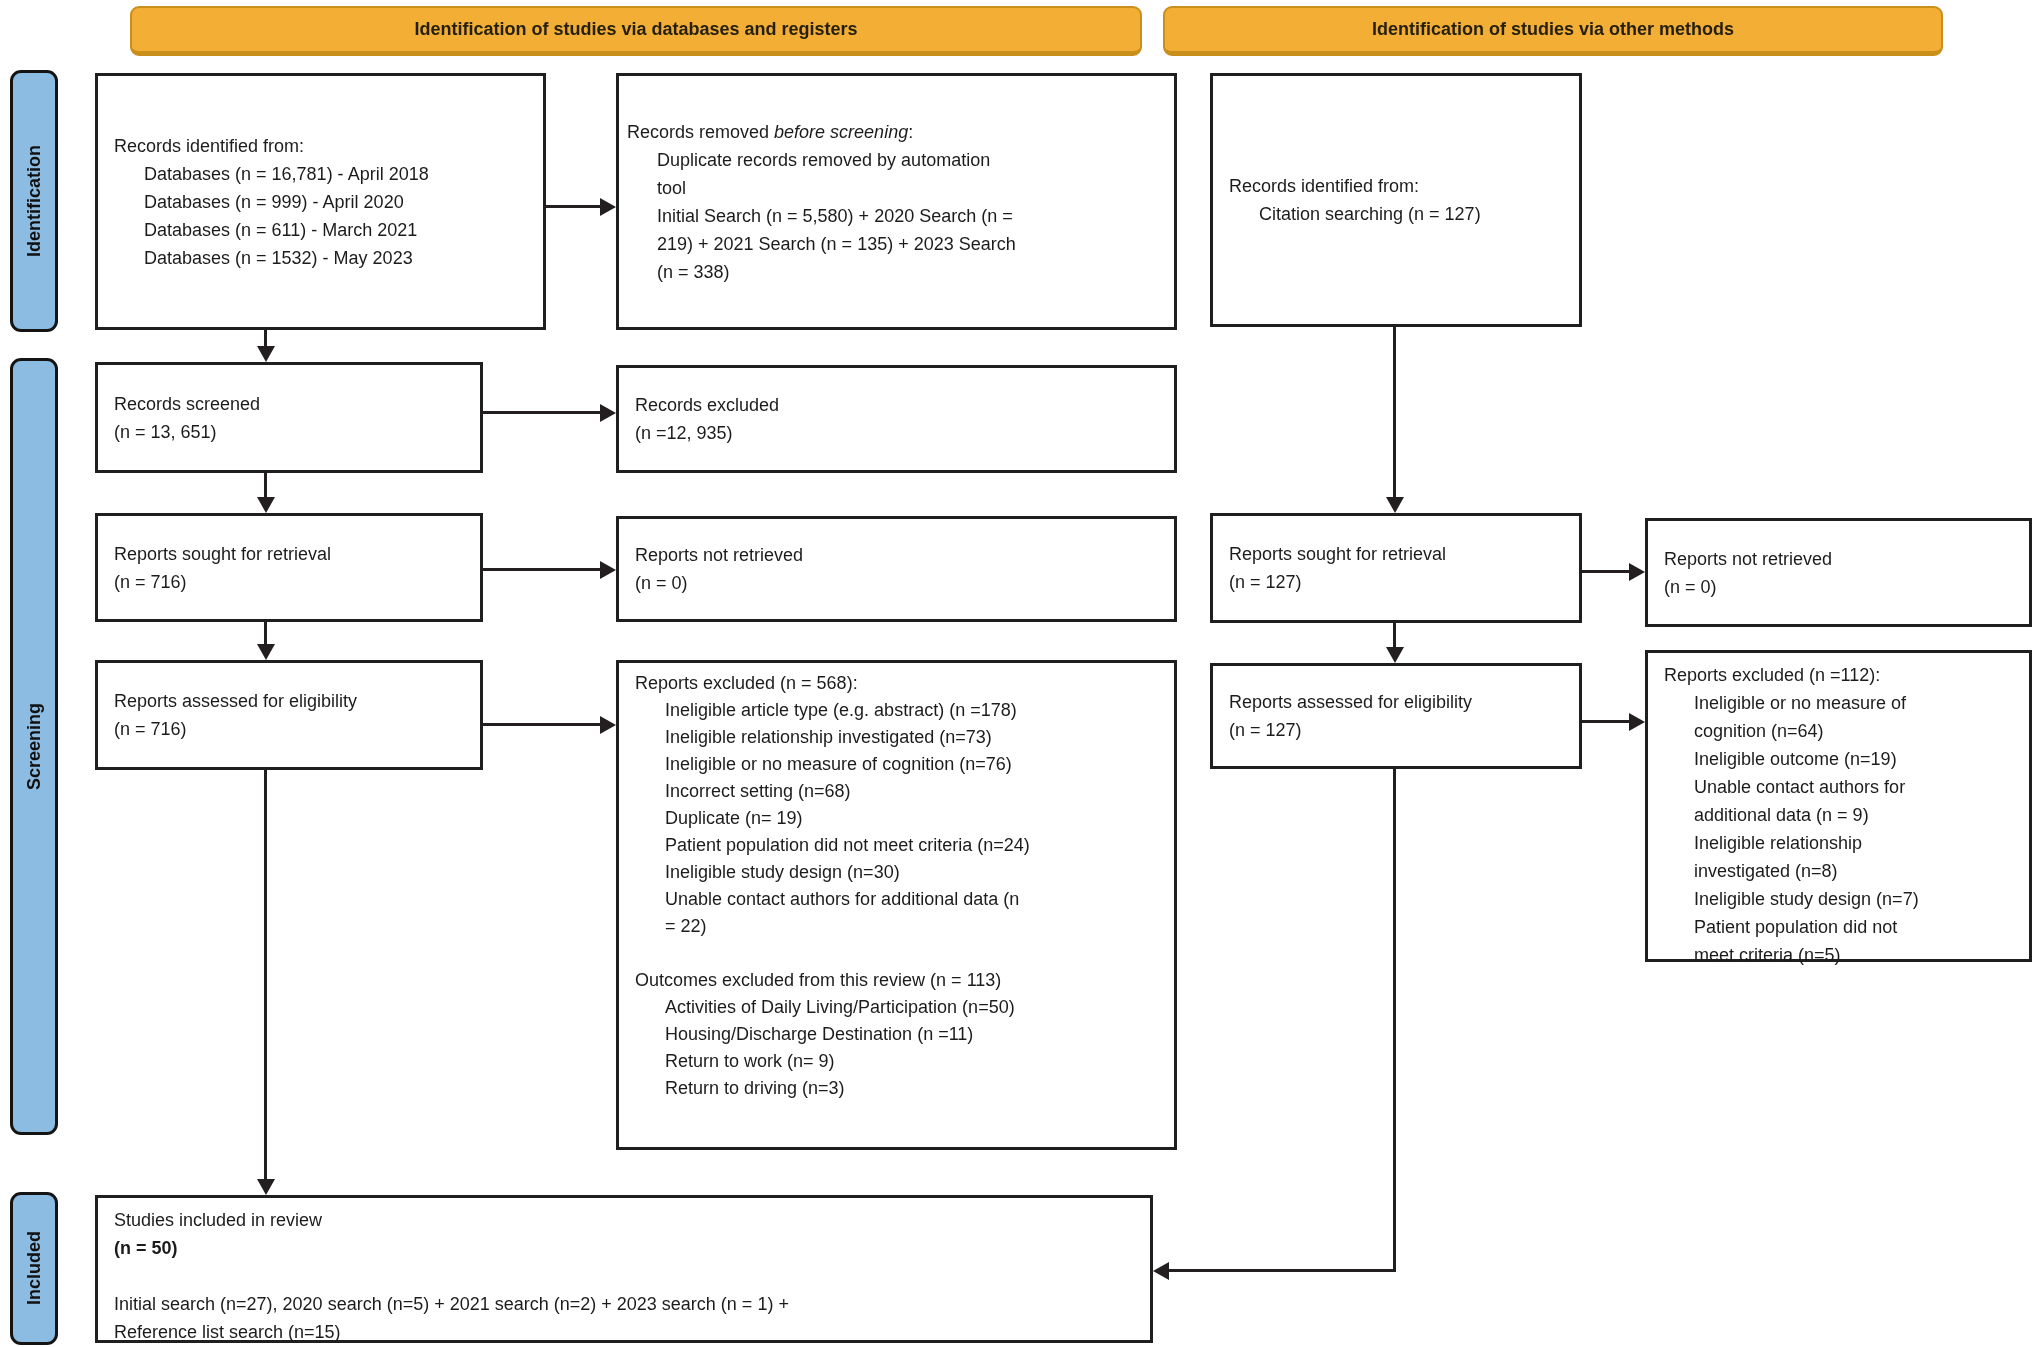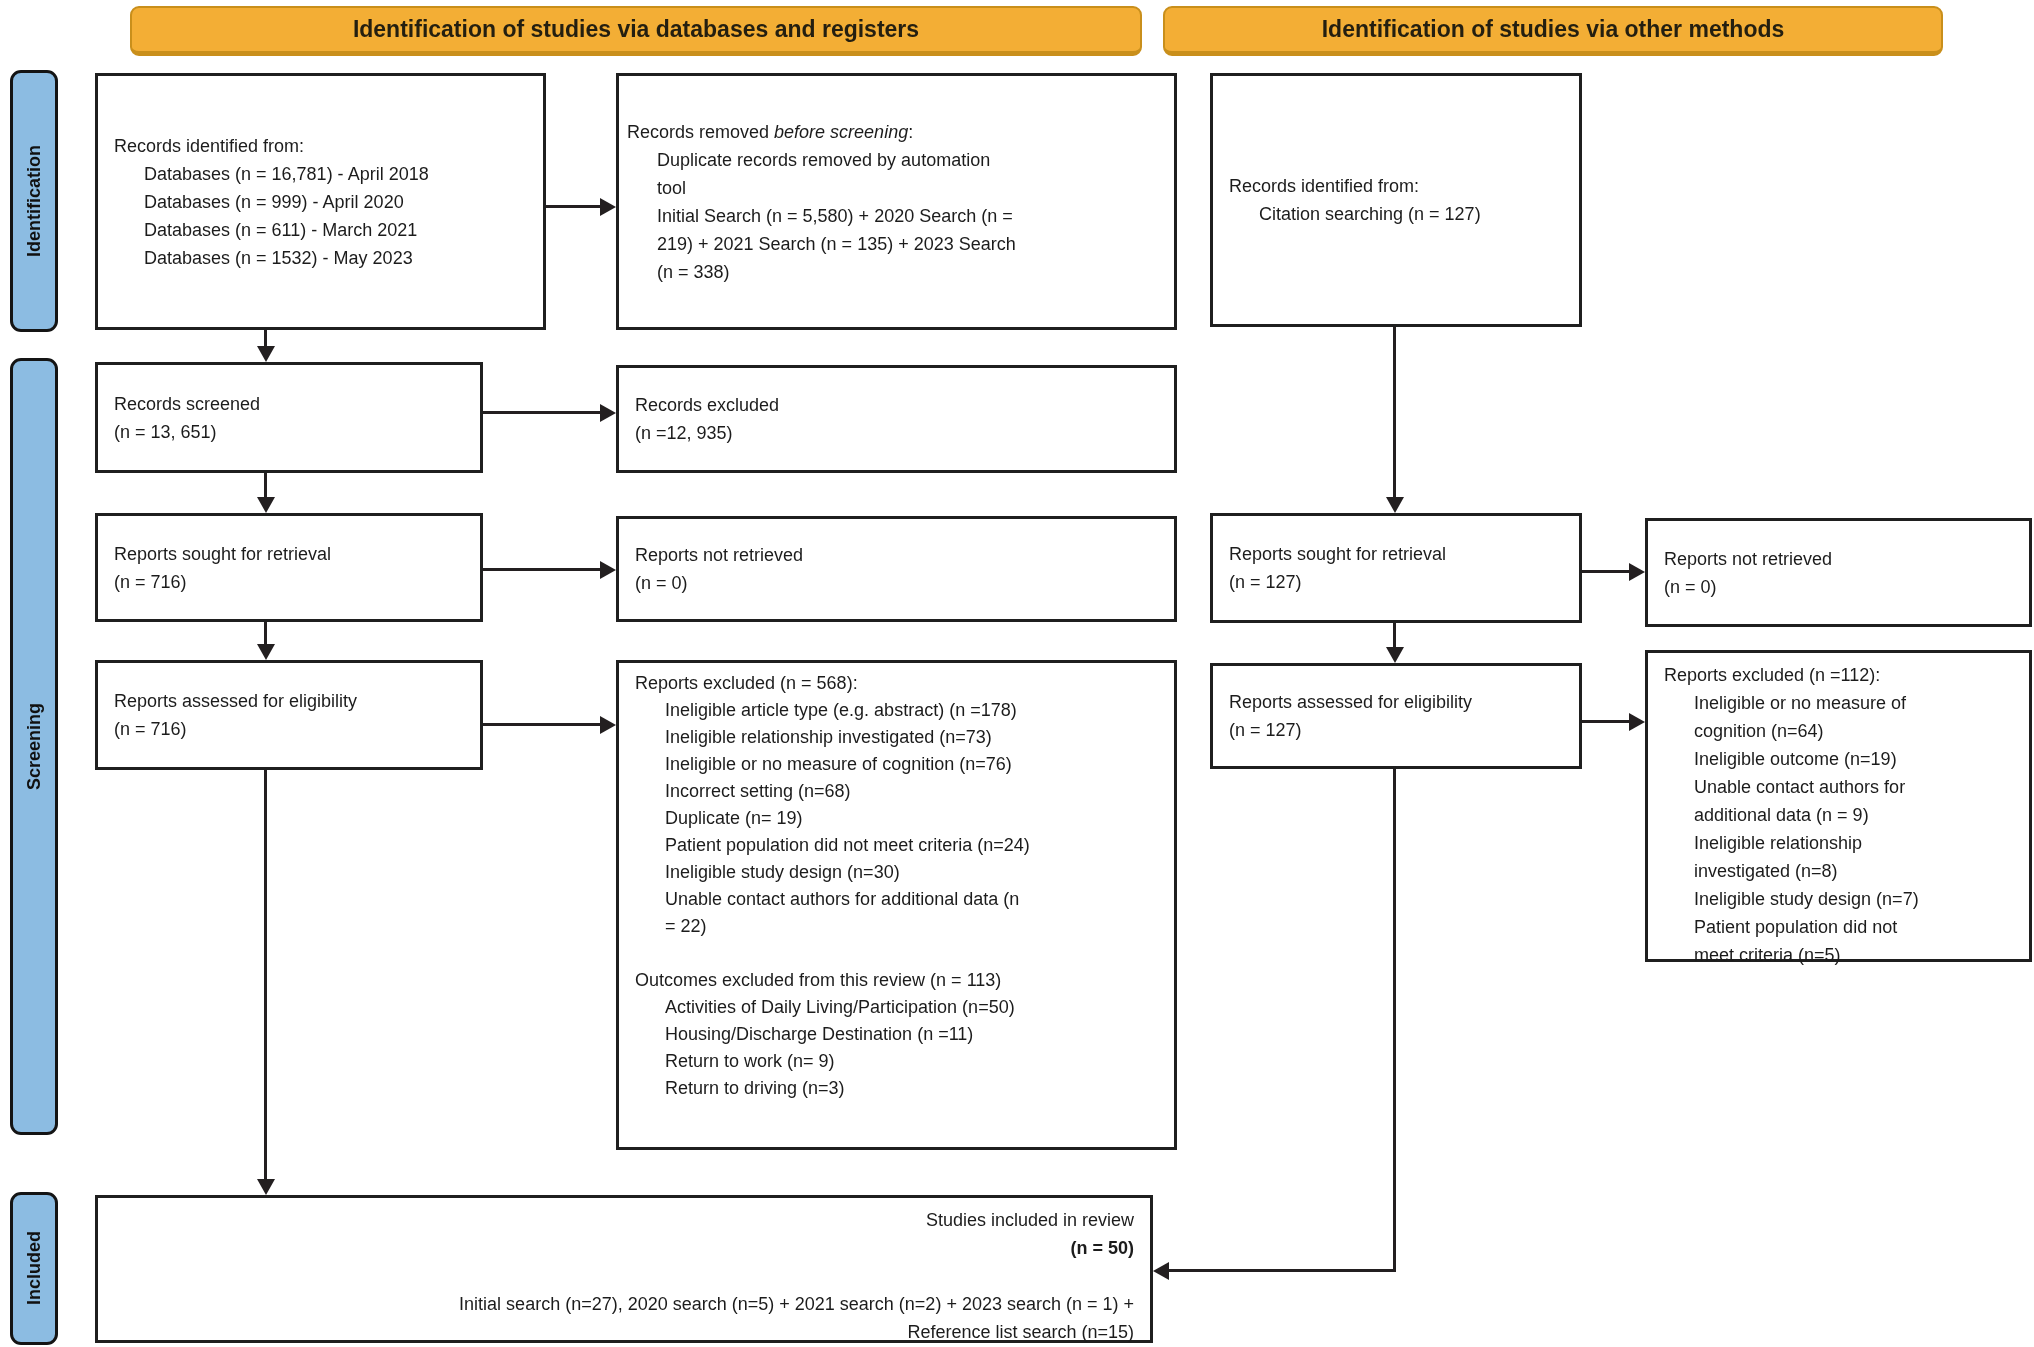--- a/index.html
+++ b/index.html
@@ -19,21 +19,21 @@
     --box-border:#1f1f1f;
     --arrow:#231f20;
   }
   .banner{
     position:absolute;
     background:var(--banner-bg);
     border:2px solid var(--banner-border);
     border-bottom-width:5px;
     border-radius:9px;
     display:flex;align-items:center;justify-content:center;
-    font-weight:bold;font-size:23px;color:var(--banner-text);
+    font-weight:bold;font-size:18px;color:var(--banner-text);
     box-sizing:border-box;
   }
   #banner-databases{left:130px;top:6px;width:1012px;height:50px;}
   #banner-other{left:1163px;top:6px;width:780px;height:50px;}
 
   .pill{
     position:absolute;
     background:var(--pill-bg);
     border:3px solid #141414;
     border-radius:11px;
@@ -69,21 +69,21 @@
   #box-a2{left:95px;top:362px;width:388px;height:111px;}
   #box-b2{left:616px;top:365px;width:561px;height:108px;}
   #box-a3{left:95px;top:513px;width:388px;height:109px;}
   #box-b3{left:616px;top:516px;width:561px;height:106px;}
   #box-c3{left:1210px;top:513px;width:372px;height:110px;}
   #box-d3{left:1645px;top:518px;width:387px;height:109px;}
   #box-a4{left:95px;top:660px;width:388px;height:110px;}
   #box-b4{left:616px;top:660px;width:561px;height:490px;padding-top:7px;}
   #box-c4{left:1210px;top:663px;width:372px;height:106px;}
   #box-d4{left:1645px;top:650px;width:387px;height:312px;}
-  #box-a5{left:95px;top:1195px;width:1058px;height:148px;text-align:right;}
+  #box-a5{left:95px;top:1195px;width:1058px;height:148px;}
 
   
   .harrow{position:absolute;height:3px;background:var(--arrow);}
   .harrow::after{
     content:"";position:absolute;right:-16px;top:calc(50% - 9px);
     border-left:16px solid var(--arrow);
     border-top:9px solid transparent;border-bottom:9px solid transparent;
   }
   .harrow-left{position:absolute;height:3px;background:var(--arrow);}
   .harrow-left::before{

